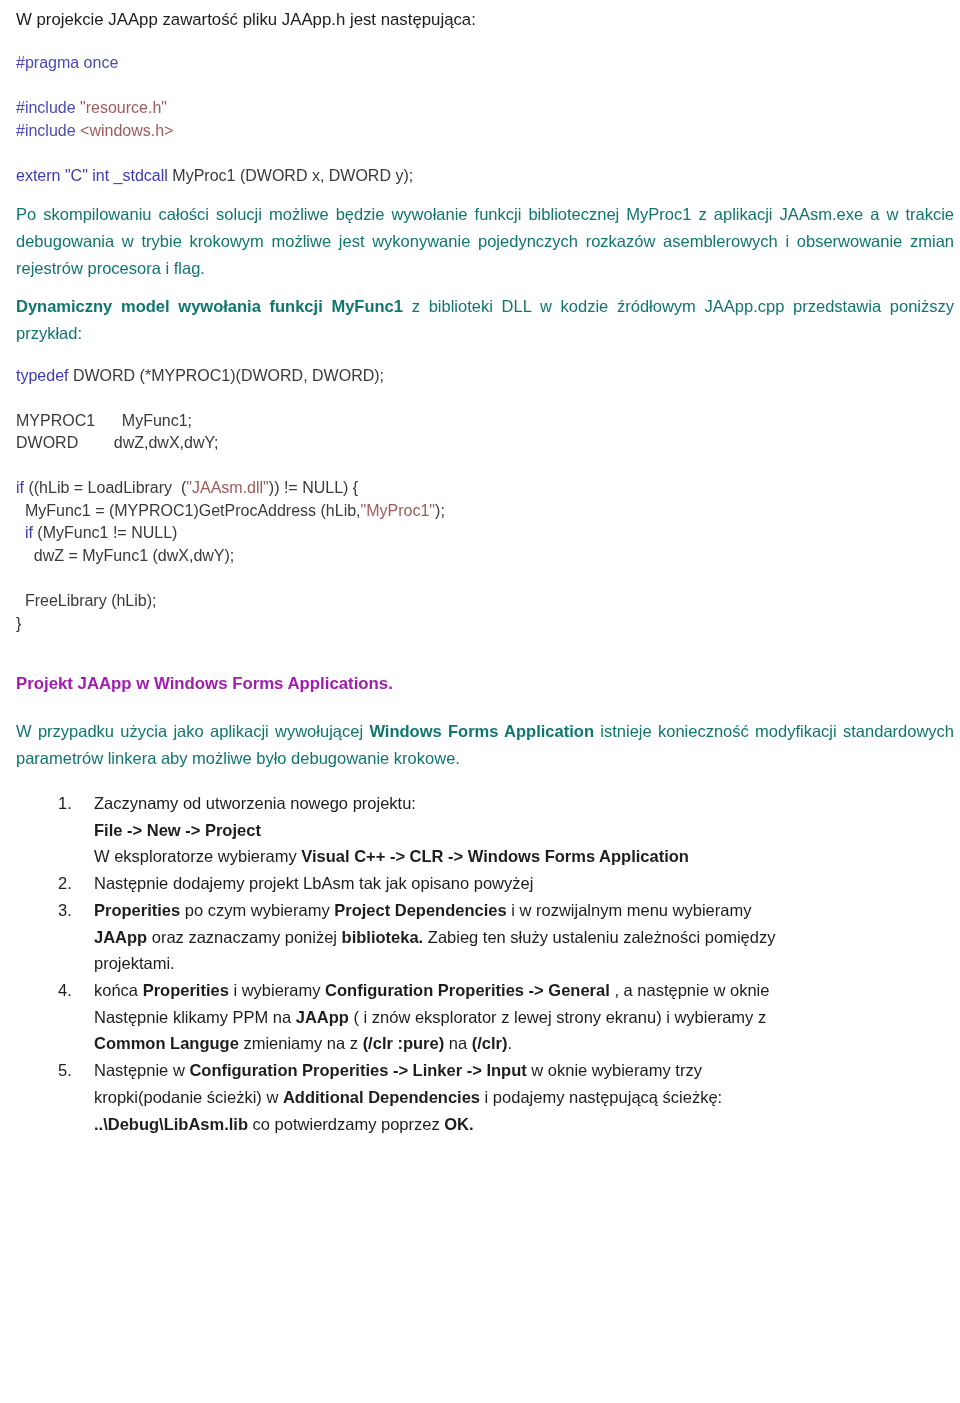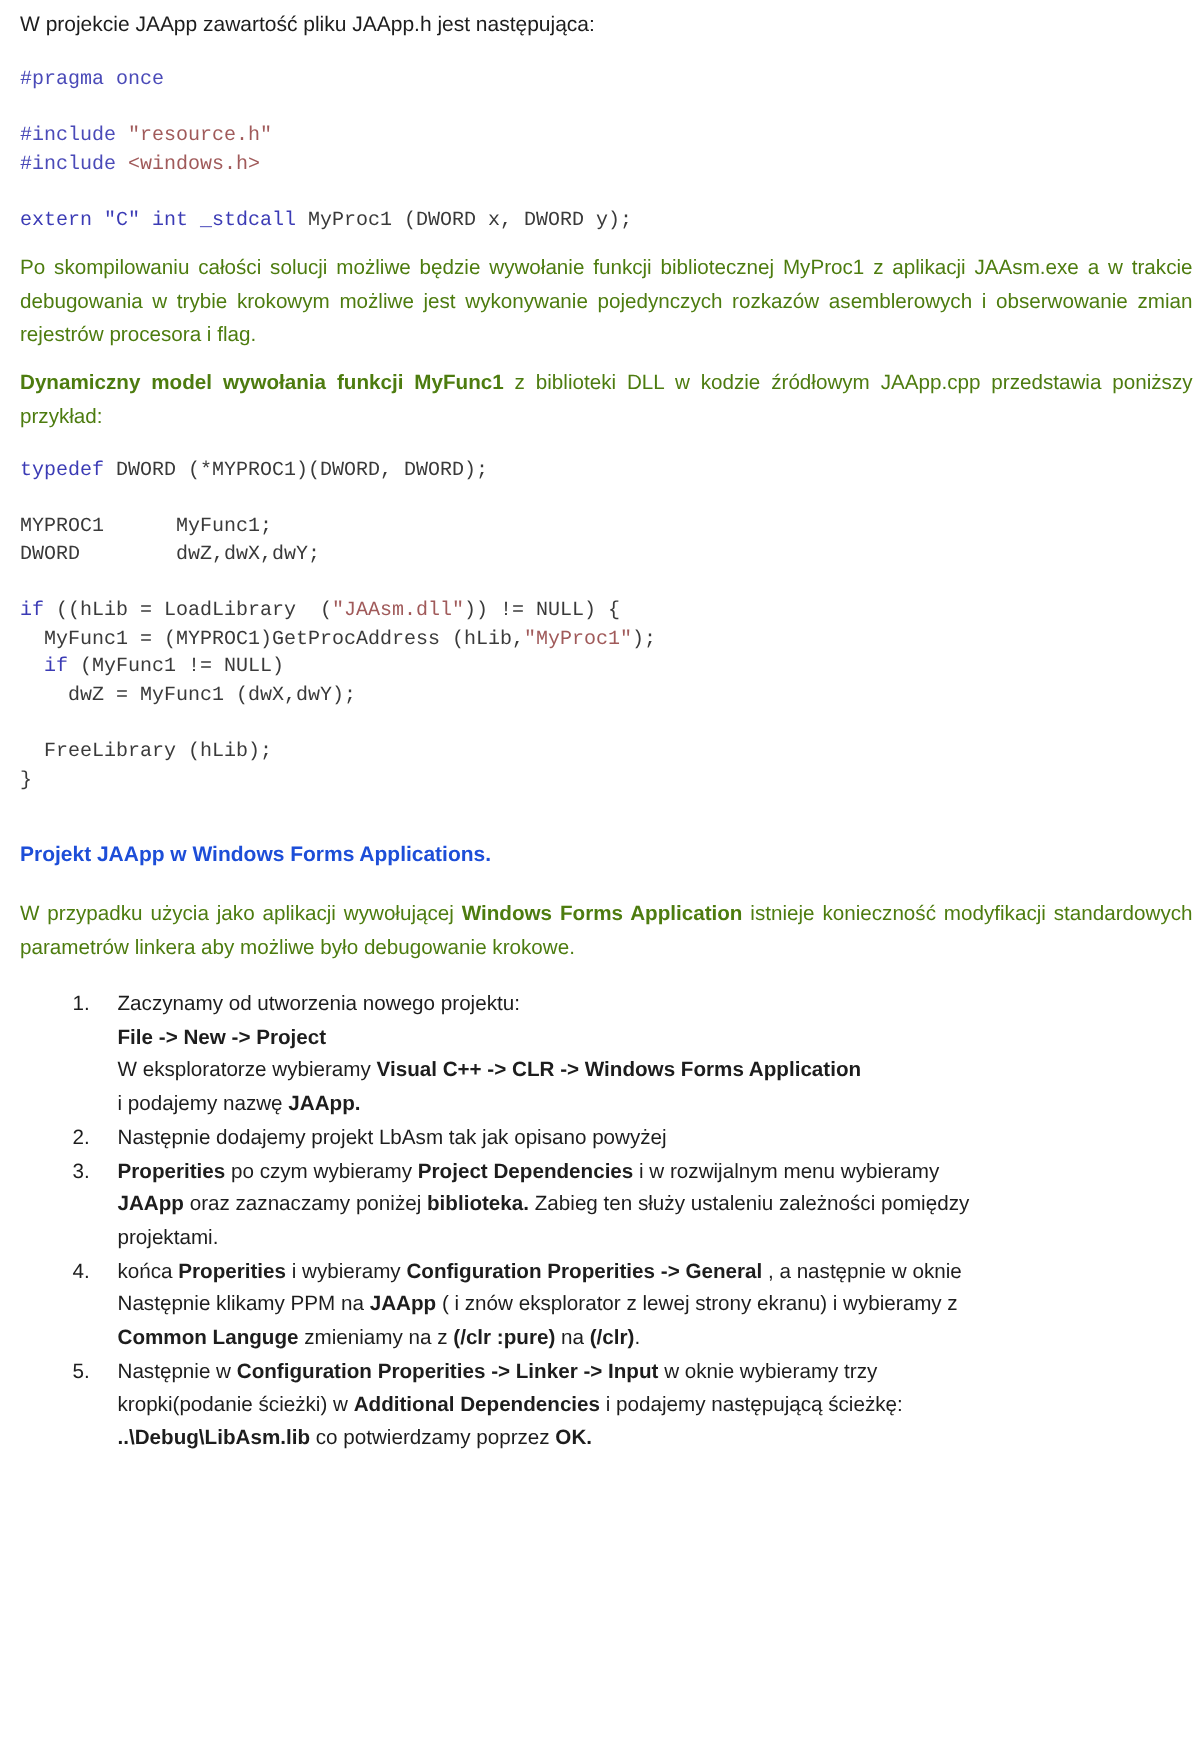--- a/index.html
+++ b/index.html
@@ -20,37 +20,37 @@
     width: 960px;
     height: 1403px;
     box-sizing: border-box;
     padding: 8px 6px 0 16px;
   }
 
   
   .para {
     font-size: 16.5px;
     line-height: 1.62;
-    color: #4d7c0f;
+    color: #0f766e;
     margin: 0;
   }
   .para.justify { text-align: justify; }
   .para.justify-all { text-align: justify; text-align-last: left; }
   .para b, .bold { font-weight: bold; }
 
   .intro-line {
     font-size: 16.8px;
     line-height: 1.45;
     margin: 0 0 6px 0;
     color: #1d1d1d;
   }
 
   
   .code {
-    font-family: Liberation Mono, monospace;
+    font-family: Liberation Sans, sans-serif;
     font-size: 16px;
     line-height: 1.42;
     white-space: pre;
     color: #3a3a3a;
     margin: 0;
   }
   .code .kw   { color: #3b3bb5; }
   .code .str  { color: #a05a5a; }
   .code .pp   { color: #4a4ab8; }
   .code .plain{ color: #3a3a3a; }
@@ -61,21 +61,21 @@
   .sp-12 { height: 12px; }
   .sp-14 { height: 14px; }
   .sp-18 { height: 18px; }
   .sp-22 { height: 22px; }
   .sp-36 { height: 36px; }
 
   
   .heading {
     font-size: 16.8px;
     font-weight: bold;
-    color: #1d4ed8;
+    color: #a21caf;
     margin: 0;
     line-height: 1.5;
   }
 
   
   ol.steps {
     margin: 0;
     padding: 0;
     list-style: none;
     counter-reset: stepctr;
@@ -154,21 +154,20 @@
   <p class="para justify-all"><span>W przypadku użycia jako aplikacji wywołującej </span><b>Windows Forms Application</b><span> istnieje konieczność modyfikacji standardowych parametrów linkera aby możliwe było debugowanie krokowe.</span></p>
 
   <div class="sp-18"></div>
 
   <ol class="steps">
 
     <li>
       <span class="sub-line">Zaczynamy od utworzenia nowego projektu:</span>
       <span class="sub-line bold">File -&gt; New -&gt; Project</span>
       <span class="sub-line"><span>W eksploratorze wybieramy </span><b>Visual C++ -&gt; CLR -&gt; Windows Forms Application</b></span>
-      <span class="sub-line"><span>i podajemy nazwę </span><b>JAApp.</b></span>
     </li>
 
     <li>
       <span class="sub-line">Następnie dodajemy projekt LbAsm tak jak opisano powyżej</span>
     </li>
 
     <li>
       <span class="sub-line justify"><b>Properities</b><span> po czym wybieramy </span><b>Project Dependencies</b><span> i w rozwijalnym menu wybieramy</span></span>
       <span class="sub-line justify"><b>JAApp</b><span> oraz zaznaczamy poniżej </span><b>biblioteka.</b><span> Zabieg ten służy ustaleniu zależności pomiędzy</span></span>
       <span class="sub-line">projektami.</span>

